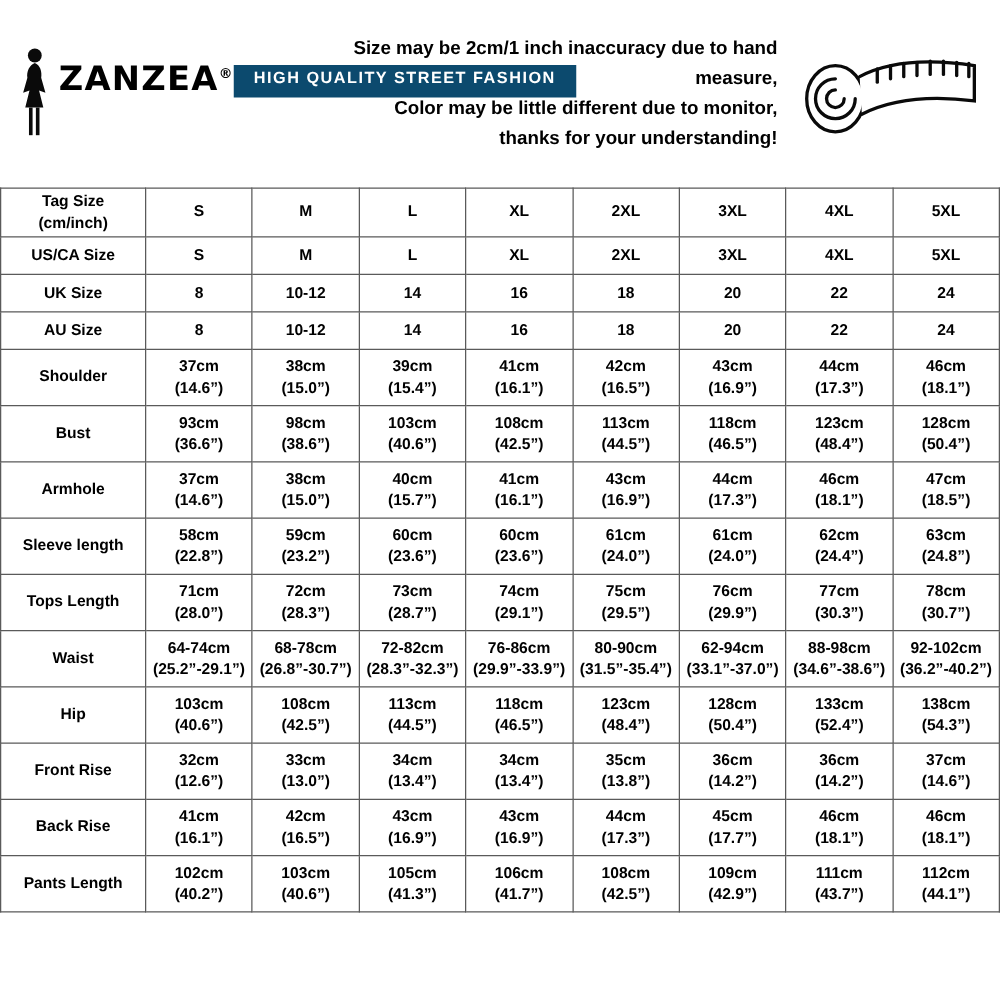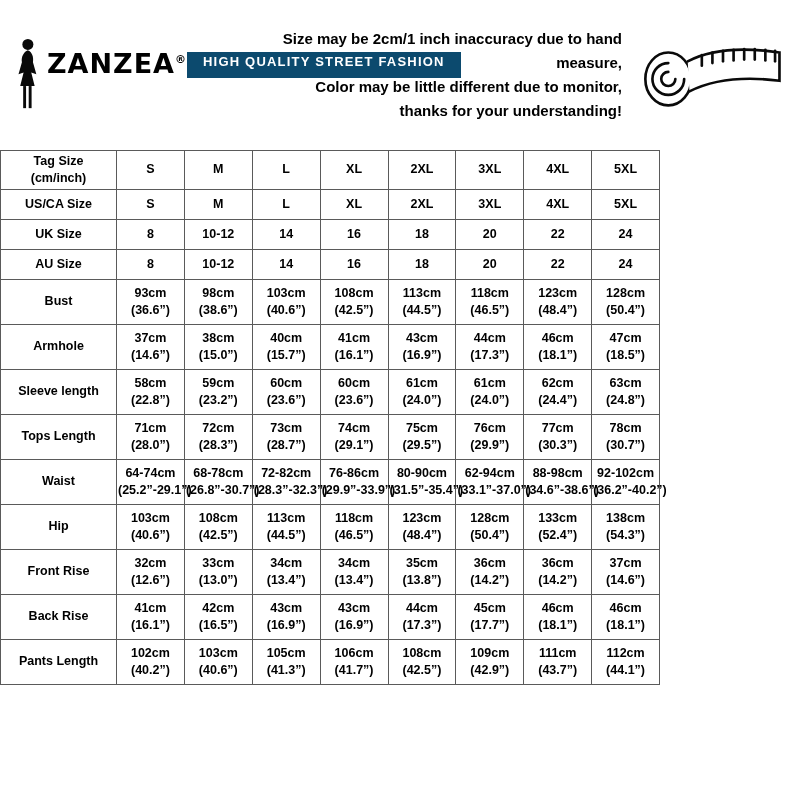--- a/index.html
+++ b/index.html
@@ -54,21 +54,21 @@
     font-weight: bold;
     font-size: 15px;
     line-height: 1.6;
     padding: 0 6px;
   }
   .tape-wrap { width: 160px; flex-shrink: 0; display: flex; justify-content: center; }
   .tape-svg { width: 150px; height: 88px; }
 
   
   table {
-    width: 660px;
+    width: 800px;
     border-collapse: collapse;
     table-layout: fixed;
     border-radius: 17px;
   }
   col.label-col { width: 116px; }
   th, td {
     border: 1px solid #5a5a5a;
     font-weight: bold;
     font-size: 12.5px;
     text-align: center;
@@ -180,20 +180,39 @@
         <td>8</td>
         <td>10-12</td>
         <td>14</td>
         <td>16</td>
         <td>18</td>
         <td>20</td>
         <td>22</td>
         <td>24</td>
       </tr>
       <tr class="measure">
+        <th>Shoulder</th>
+        <td>37cm
+(14.6”)</td>
+        <td>38cm
+(15.0”)</td>
+        <td>39cm
+(15.4”)</td>
+        <td>41cm
+(16.1”)</td>
+        <td>42cm
+(16.5”)</td>
+        <td>43cm
+(16.9”)</td>
+        <td>44cm
+(17.3”)</td>
+        <td>46cm
+(18.1”)</td>
+      </tr>
+      <tr class="measure">
         <th>Bust</th>
         <td>93cm
 (36.6”)</td>
         <td>98cm
 (38.6”)</td>
         <td>103cm
 (40.6”)</td>
         <td>108cm
 (42.5”)</td>
         <td>113cm

